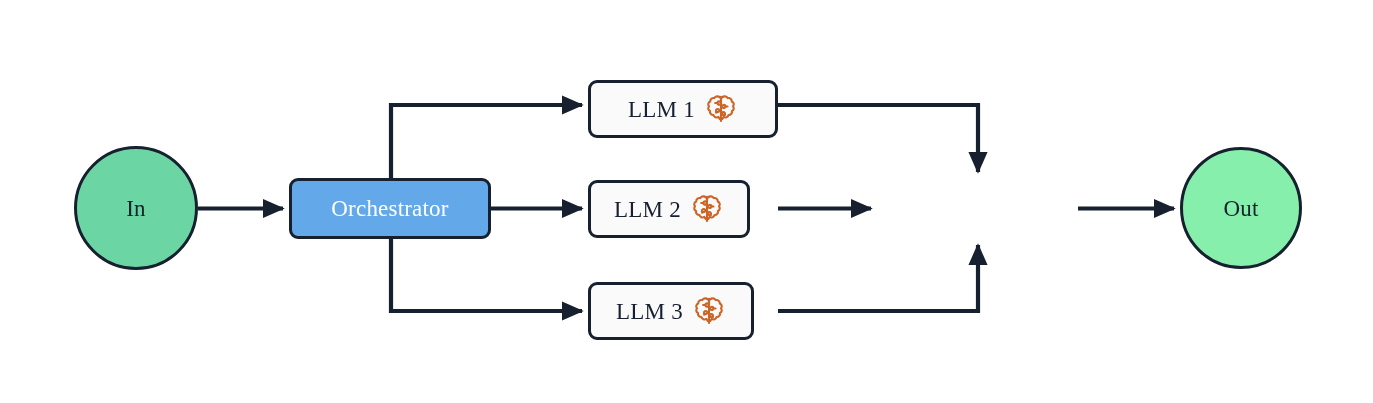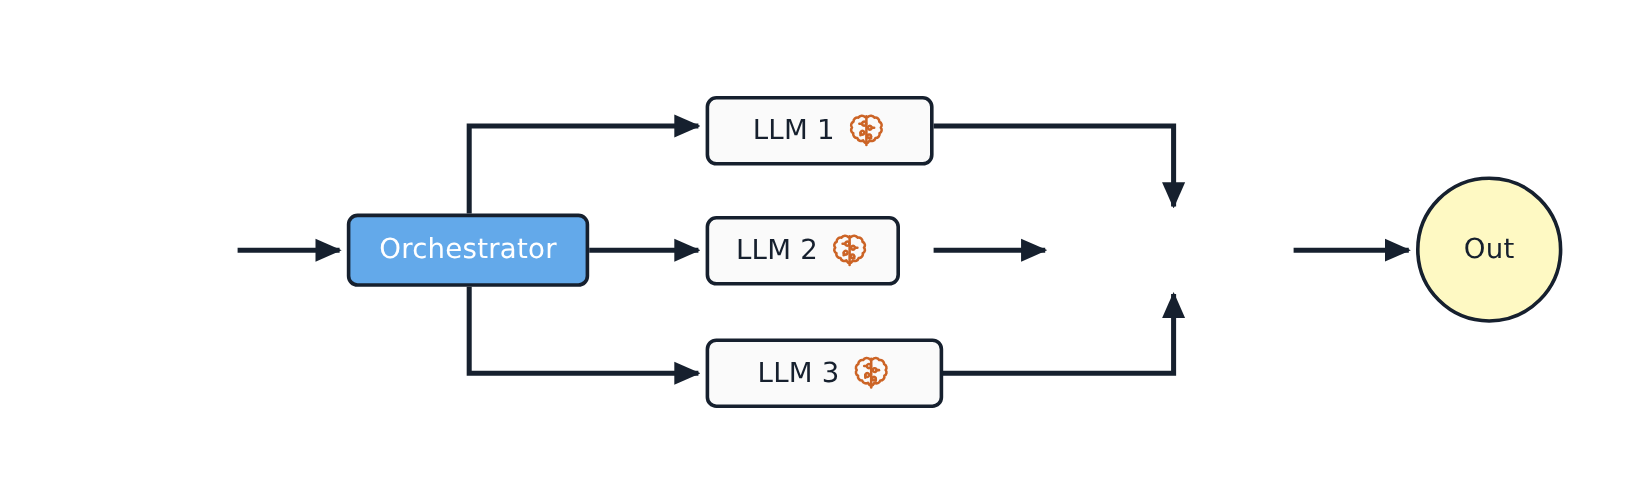--- a/index.html
+++ b/index.html
@@ -25,20 +25,21 @@
     width: 1373px;
     height: 403px;
   }
   .node {
     position: absolute;
     box-sizing: border-box;
     display: flex;
     align-items: center;
     justify-content: center;
     z-index: 3;
+    font-family: Liberation Serif, serif;
   }
   .node-circle {
     border-radius: 50%;
     border: 3.5px solid #16202e;
     font-size: 23px;
     color: #16202e;
     letter-spacing: 0.2px;
   }
   .node-rect {
     border-radius: 9px;
@@ -99,20 +100,23 @@
       <path d="M 778 105 L 978 105 L 978 172" marker-end="url(#arrow-d)"></path>
 
       <path d="M 778 208.5 L 871 208.5" marker-end="url(#arrow-r)"></path>
 
       <path d="M 778 311 L 978 311 L 978 245" marker-end="url(#arrow-d)"></path>
 
       <path d="M 1078 208.5 L 1174 208.5" marker-end="url(#arrow-r)"></path>
     </g>
   </svg>
 
+  <div class="node node-circle" style="left:74px; top:146px; width:124px; height:124px; background:#6bd6a4;">
+    <span class="node-label">In</span>
+  </div>
 
   <div class="node node-rect node-blue" style="left:289px; top:178px; width:202px; height:61px;">
     <span class="node-label">Orchestrator</span>
   </div>
 
   <div class="node node-rect node-white" style="left:588px; top:80px; width:190px; height:58px;">
     <span class="llm-inner">
       <span class="node-label">LLM 1</span>
       <svg class="brain-icon" viewBox="0 0 32 32" fill="none" stroke="#cc6426" stroke-width="2" stroke-linecap="round" stroke-linejoin="round">
         <path d="M15 5.2c-1.5-1.6-4.2-1.4-5.3.5-2.1-.5-4 1.2-3.8 3.2-1.9.7-2.5 3.1-1.2 4.6-1.2 1.4-.8 3.7 1 4.4-.5 2 1.2 3.9 3.2 3.8.5 2 2.9 2.9 4.6 1.8.6 1.5 2.2 2.3 3.7 1.8"></path>
@@ -142,37 +146,37 @@
         <path d="M11.4 17.5v2"></path>
         <path d="M11.4 17.5a1.5 1.5 0 1 0 0-.05z"></path>
         <path d="M20.2 13.6h1.9"></path>
         <path d="M20.2 13.6a1.5 1.5 0 1 1 0-.05z"></path>
         <path d="M19.6 20.3v1.6"></path>
         <path d="M19.6 20.3a1.4 1.4 0 1 1 0-.05z"></path>
       </svg>
     </span>
   </div>
 
-  <div class="node node-rect node-white" style="left:588px; top:282px; width:198px; height:58px;">
+  <div class="node node-rect node-white" style="left:588px; top:282px; width:166px; height:58px;">
     <span class="llm-inner">
       <span class="node-label">LLM 3</span>
       <svg class="brain-icon" viewBox="0 0 32 32" fill="none" stroke="#cc6426" stroke-width="2" stroke-linecap="round" stroke-linejoin="round">
         <path d="M15 5.2c-1.5-1.6-4.2-1.4-5.3.5-2.1-.5-4 1.2-3.8 3.2-1.9.7-2.5 3.1-1.2 4.6-1.2 1.4-.8 3.7 1 4.4-.5 2 1.2 3.9 3.2 3.8.5 2 2.9 2.9 4.6 1.8.6 1.5 2.2 2.3 3.7 1.8"></path>
         <path d="M17 5.2c1.5-1.6 4.2-1.4 5.3.5 2.1-.5 4 1.2 3.8 3.2 1.9.7 2.5 3.1 1.2 4.6 1.2 1.4.8 3.7-1 4.4.5 2-1.2 3.9-3.2 3.8-.5 2-2.9 2.9-4.6 1.8-.6 1.5-2.2 2.3-3.7 1.8"></path>
         <path d="M16 4.6v22.6"></path>
         <path d="M12.6 10.4h-2.1"></path>
         <path d="M12.6 10.4a1.6 1.6 0 1 0 0-.05z"></path>
         <path d="M11.4 17.5v2"></path>
         <path d="M11.4 17.5a1.5 1.5 0 1 0 0-.05z"></path>
         <path d="M20.2 13.6h1.9"></path>
         <path d="M20.2 13.6a1.5 1.5 0 1 1 0-.05z"></path>
         <path d="M19.6 20.3v1.6"></path>
         <path d="M19.6 20.3a1.4 1.4 0 1 1 0-.05z"></path>
       </svg>
     </span>
   </div>
 
 
-  <div class="node node-circle" style="left:1180px; top:147px; width:122px; height:122px; background:#fef9c3;">
+  <div class="node node-circle" style="left:1180px; top:147px; width:122px; height:122px; background:#86efac;">
     <span class="node-label">Out</span>
   </div>
 
 </div>
 
 </body></html>

